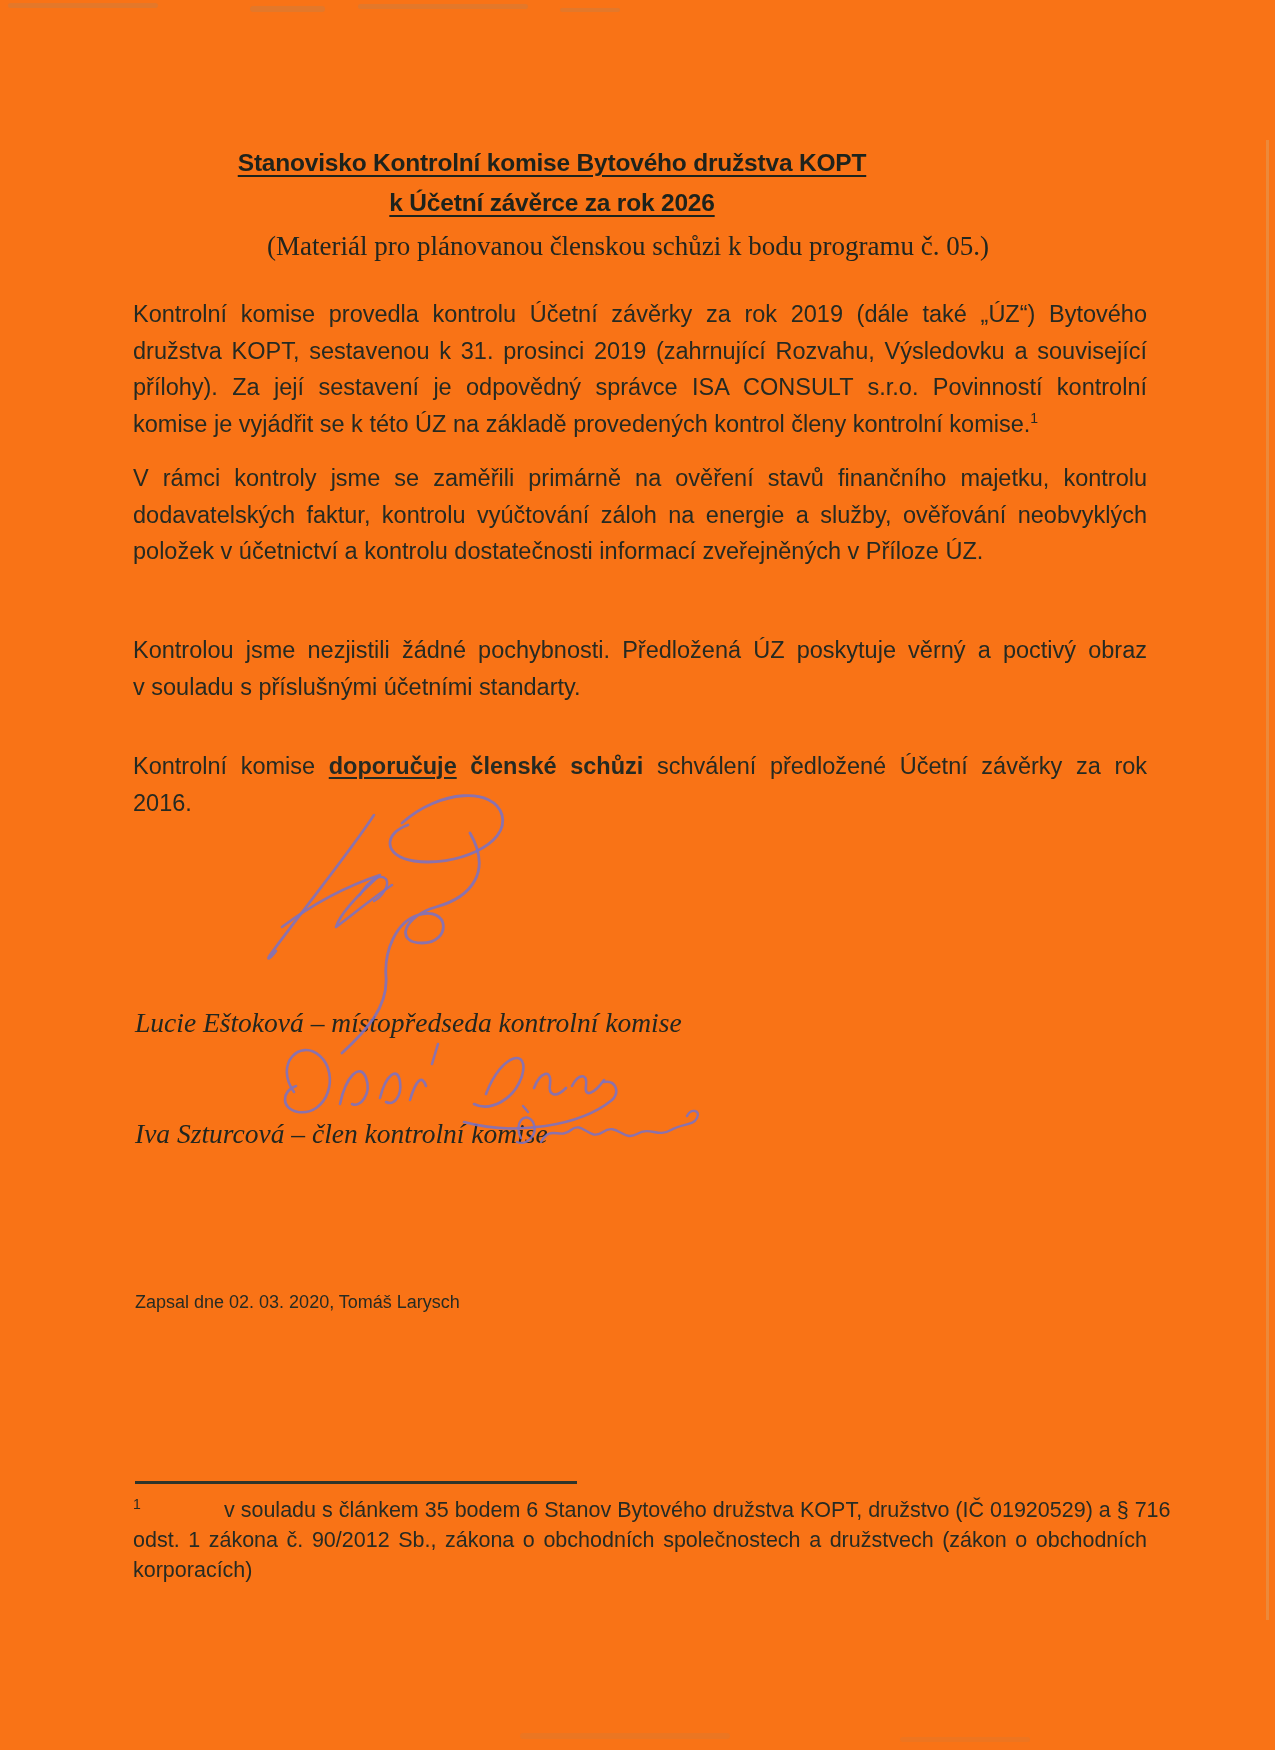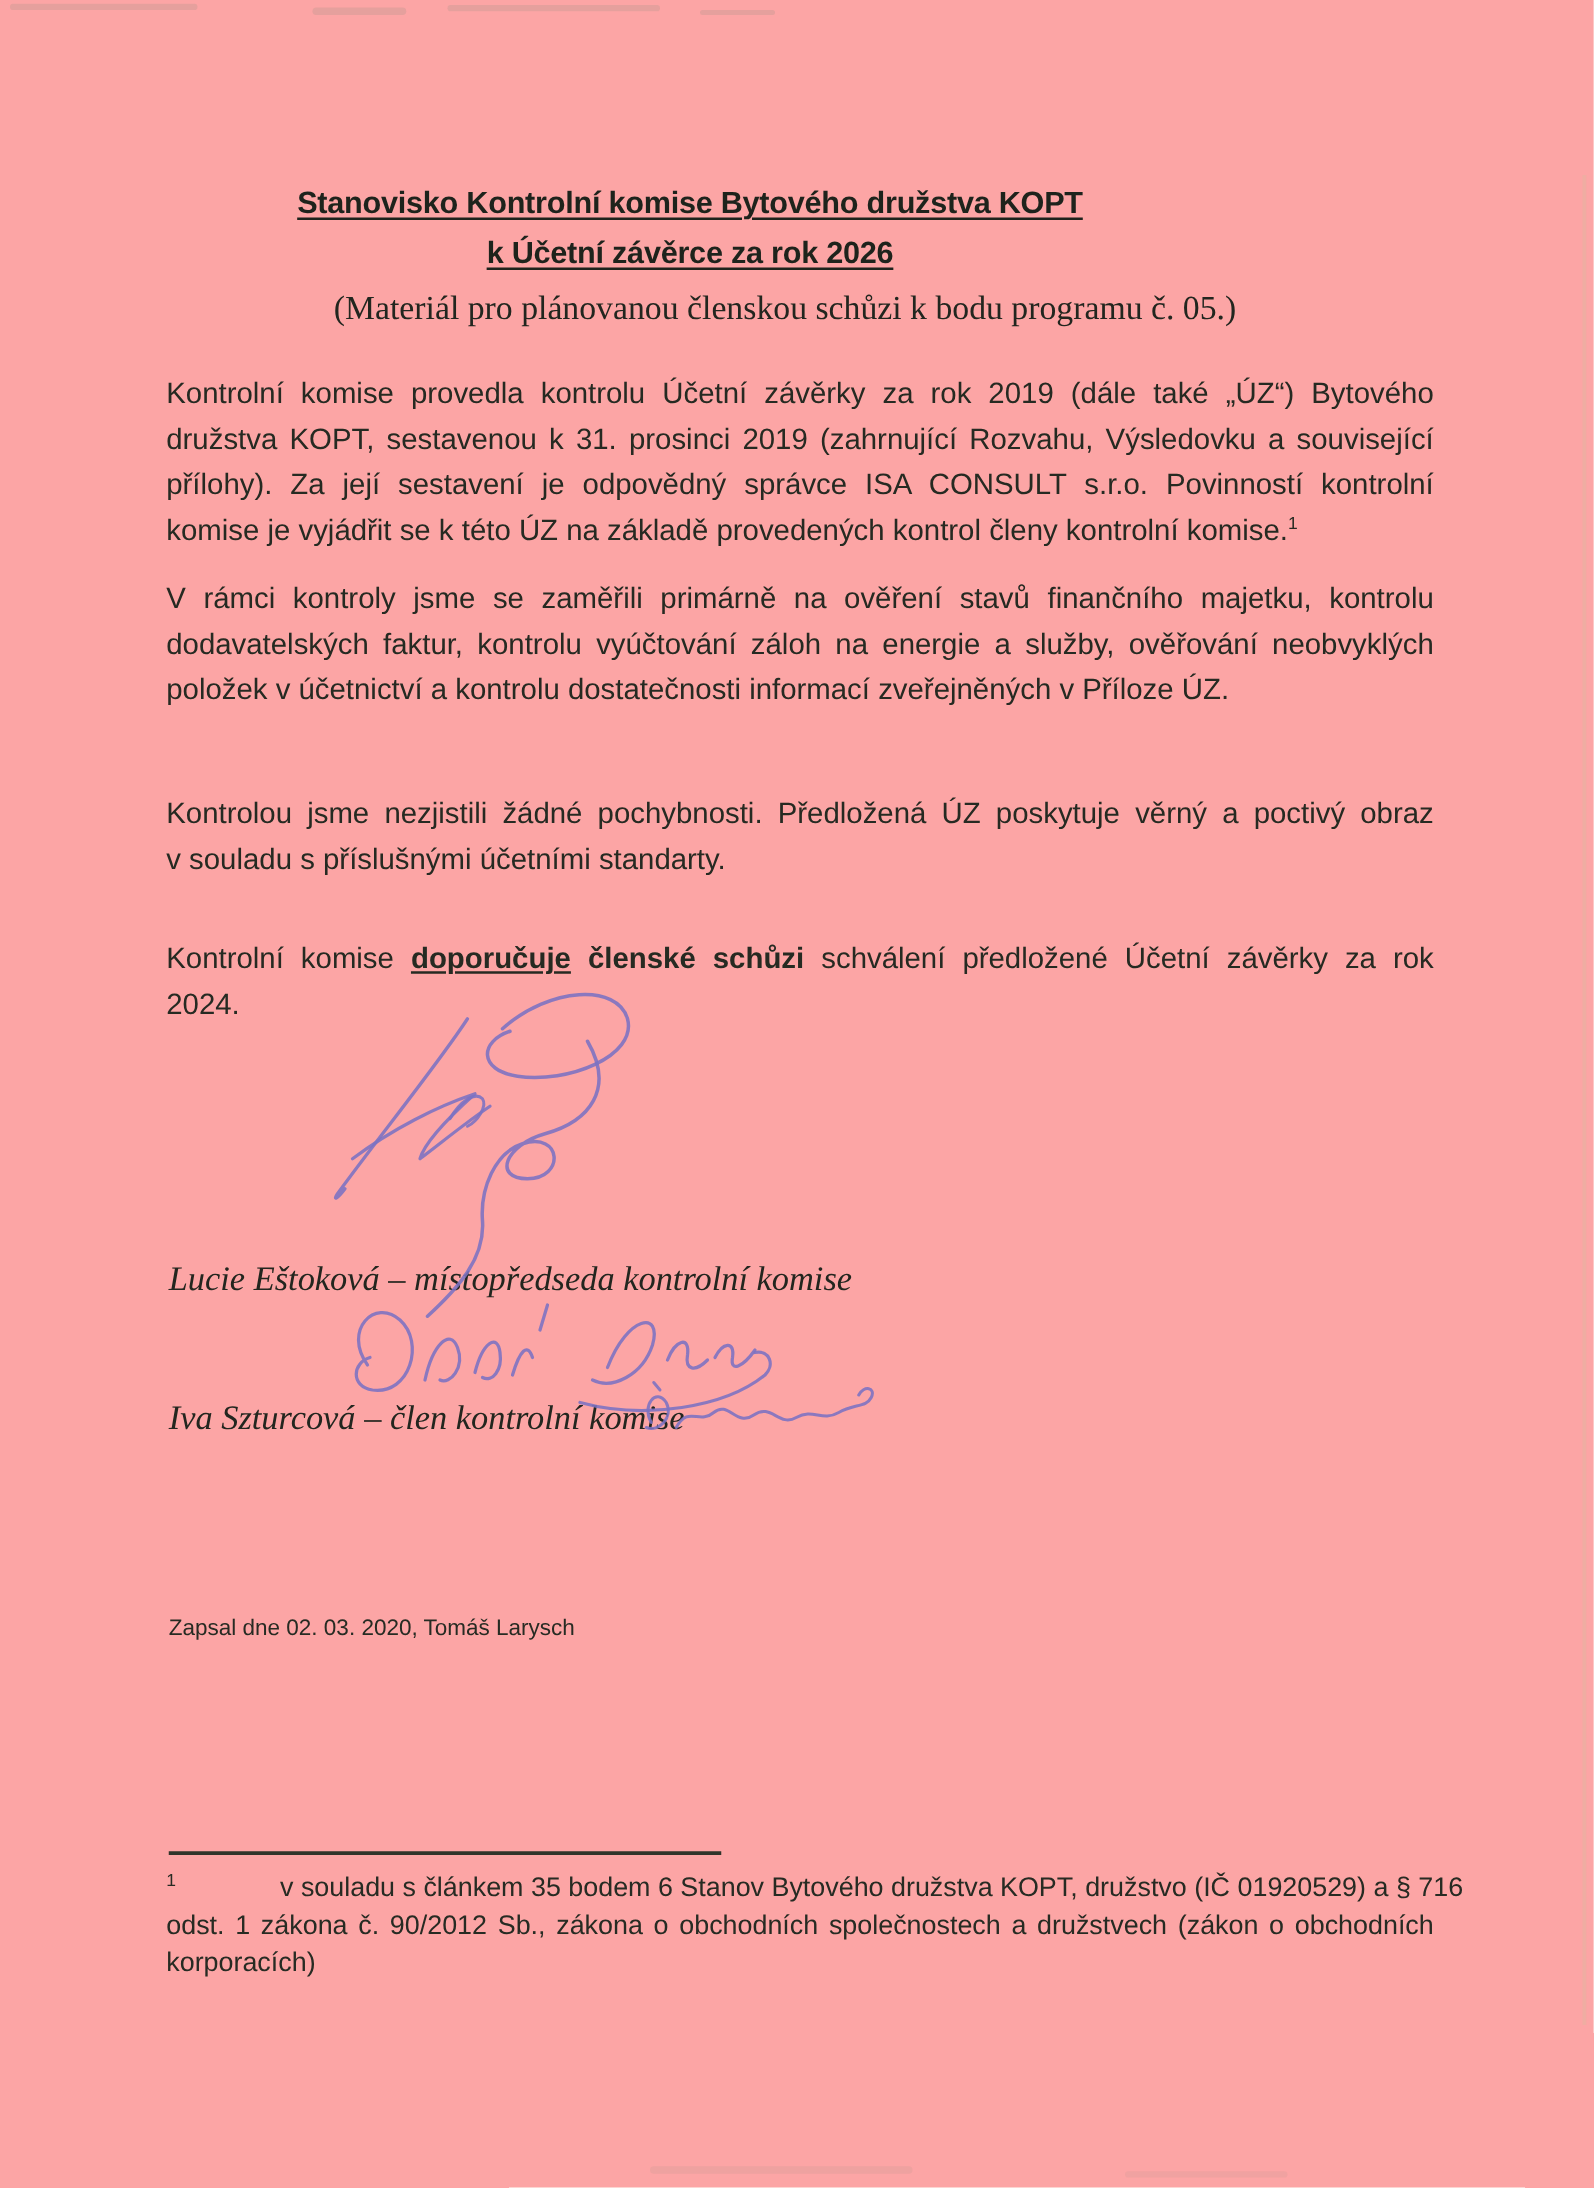--- a/index.html
+++ b/index.html
@@ -1,19 +1,19 @@
 <!DOCTYPE html>
 <html><head>
 <meta charset="utf-8">
 <style>
   * { margin:0; padding:0; box-sizing:border-box; }
   html,body { background:#fdfcf6; }
   .page {
     position:relative; width:1275px; height:1750px;
-    background:#fca5a5; overflow:hidden;
+    background:#f97316; overflow:hidden;
     font-family:"Liberation Sans", sans-serif; color:#262a22;
   }
   
   .title-block { position:absolute; top:143px; left:0; width:1104px; text-align:center; }
   .title-line {
     font-weight:bold; font-size:24.5px; line-height:40px; letter-spacing:-0.2px;
     color:#1e231c; text-decoration:underline; text-decoration-thickness:2.4px;
     text-underline-offset:4px;
   }
   .subtitle {
@@ -93,21 +93,21 @@
     <div class="bline last">v souladu s příslušnými účetními standarty.</div>
   </div>
 
   <div class="par" style="top:748px;">
     <div class="bline">
       <span>Kontrolní komise</span>
       <span class="bu">doporučuje</span>
       <span class="b">členské schůzi</span>
       <span>schválení předložené Účetní závěrky za rok</span>
     </div>
-    <div class="bline last">2024.</div>
+    <div class="bline last">2016.</div>
   </div>
 
   <div class="sig" style="top:1007px;">
     <span>Lucie Eštoková</span>
     <span>–</span>
     <span>místopředseda kontrolní komise</span>
   </div>
   <div class="sig" style="top:1118px;">
     <span>Iva Szturcová</span>
     <span>–</span>

